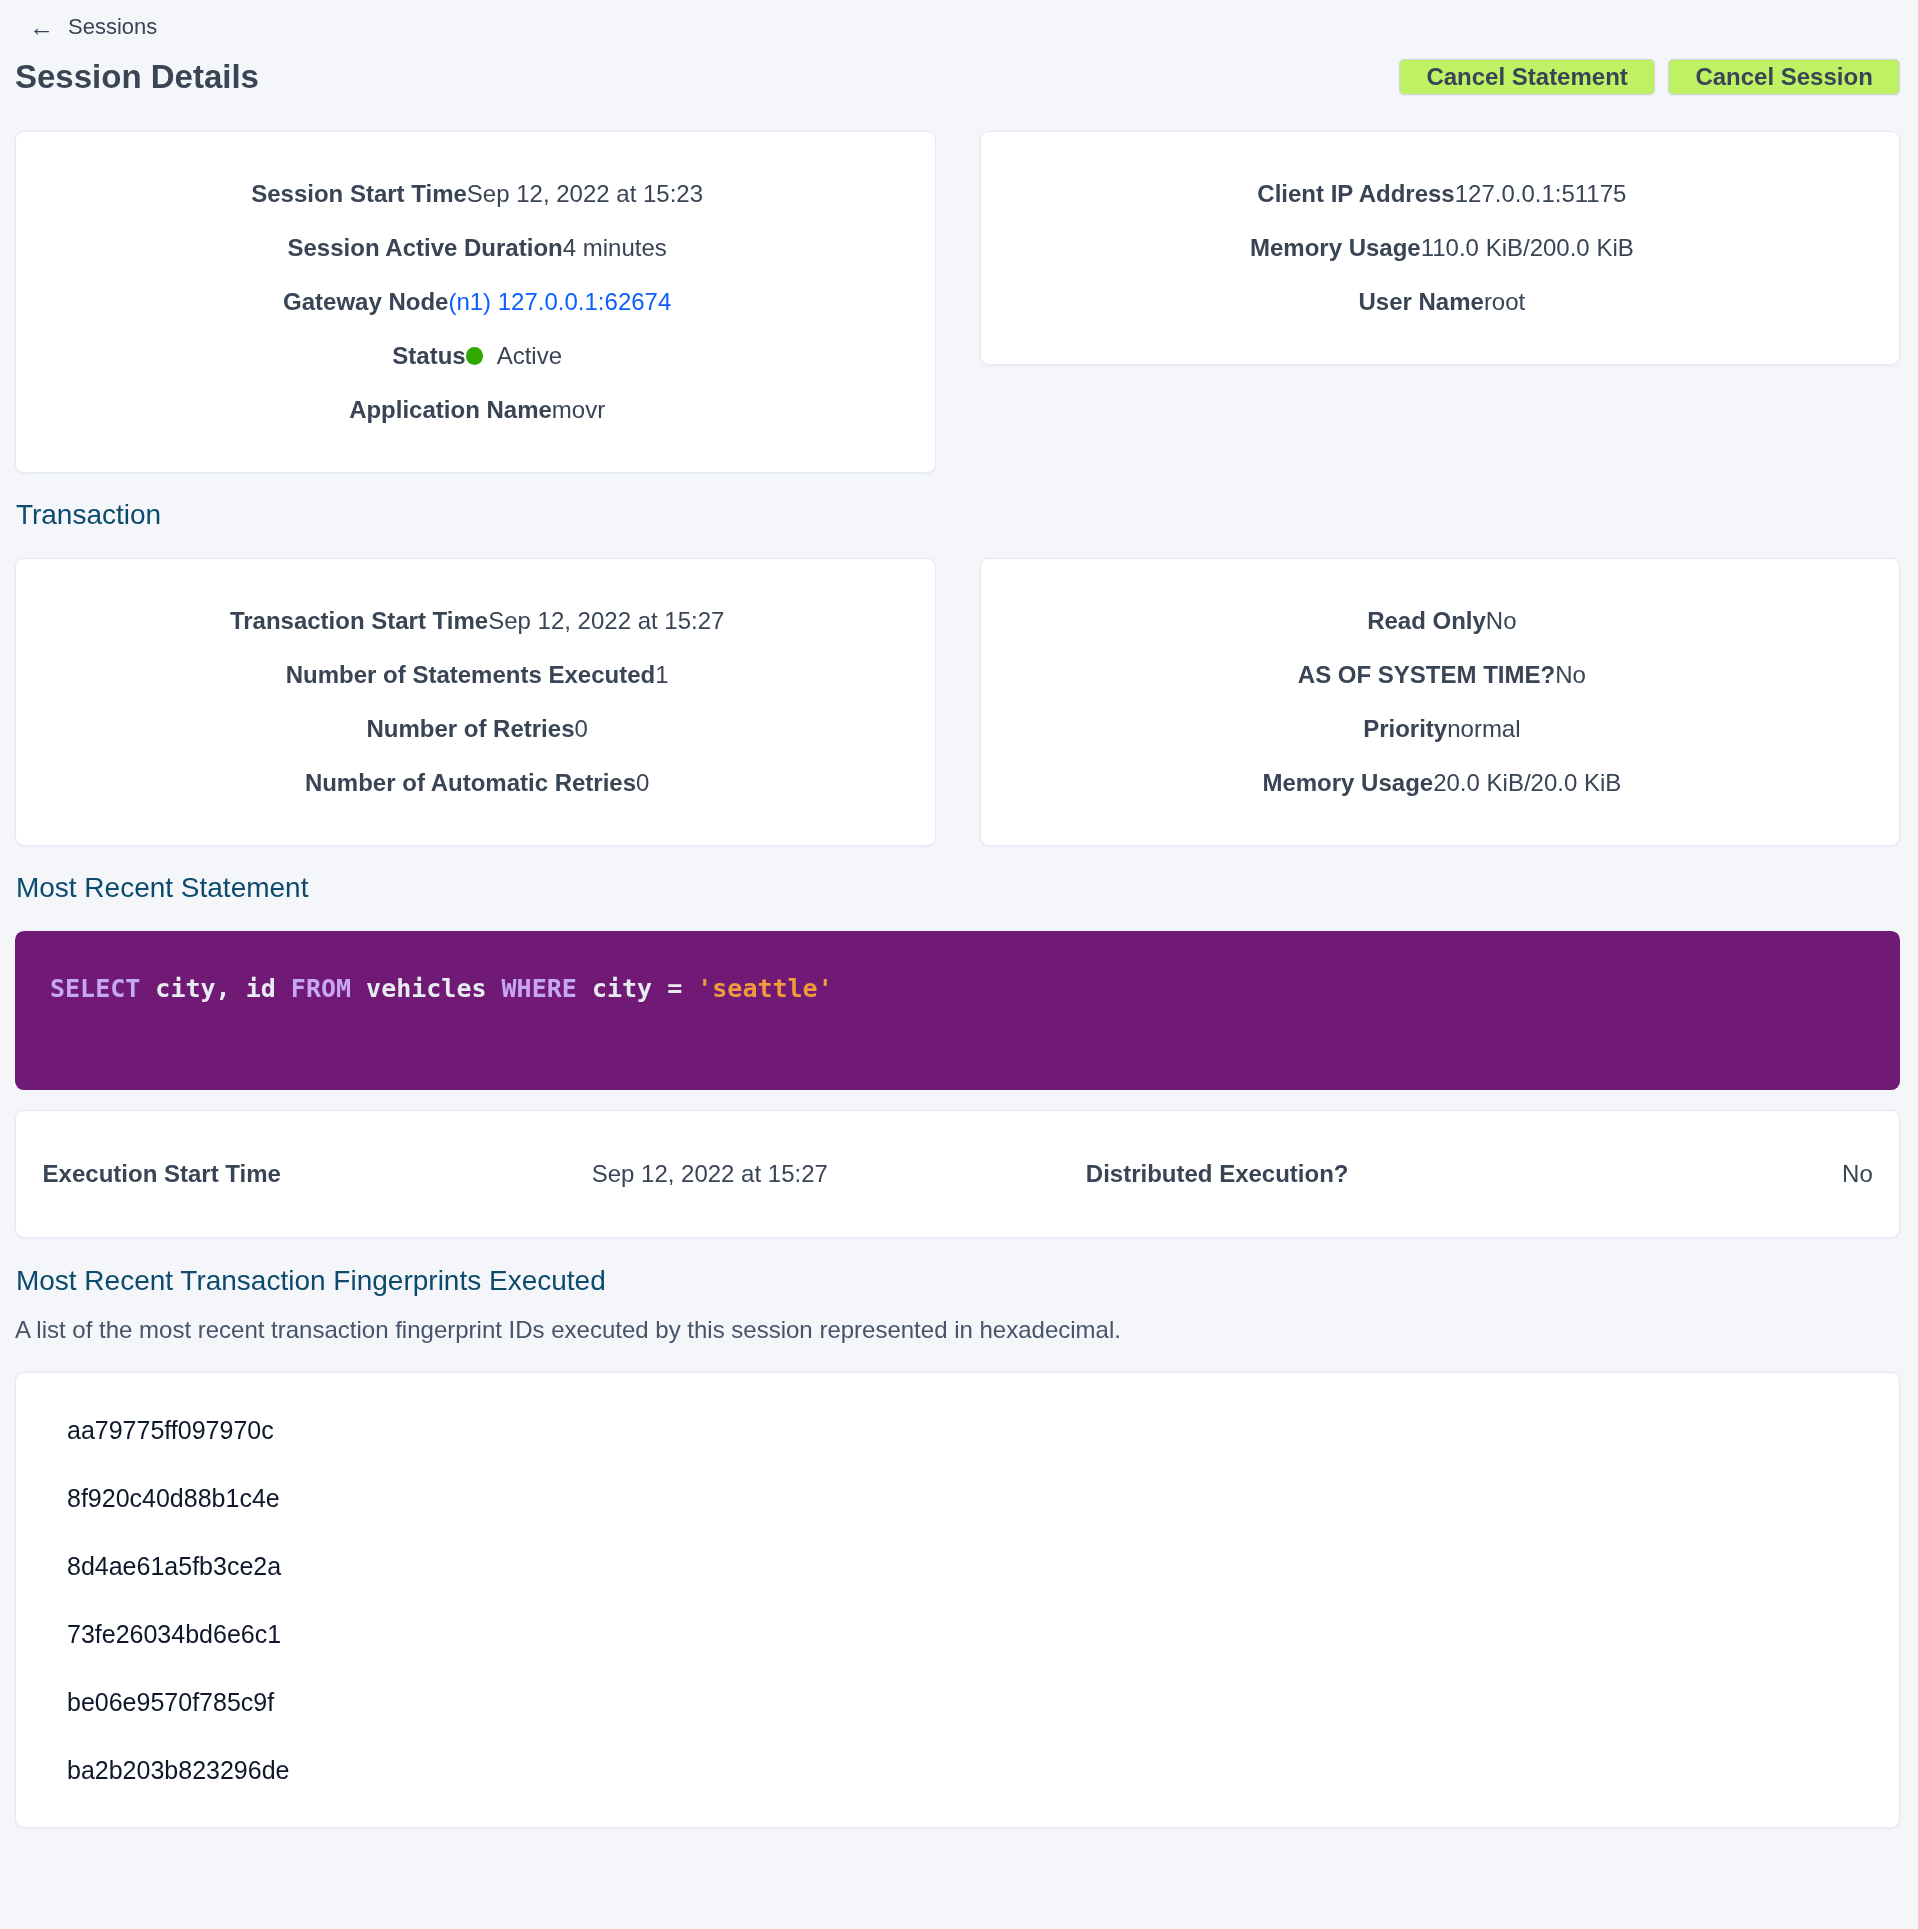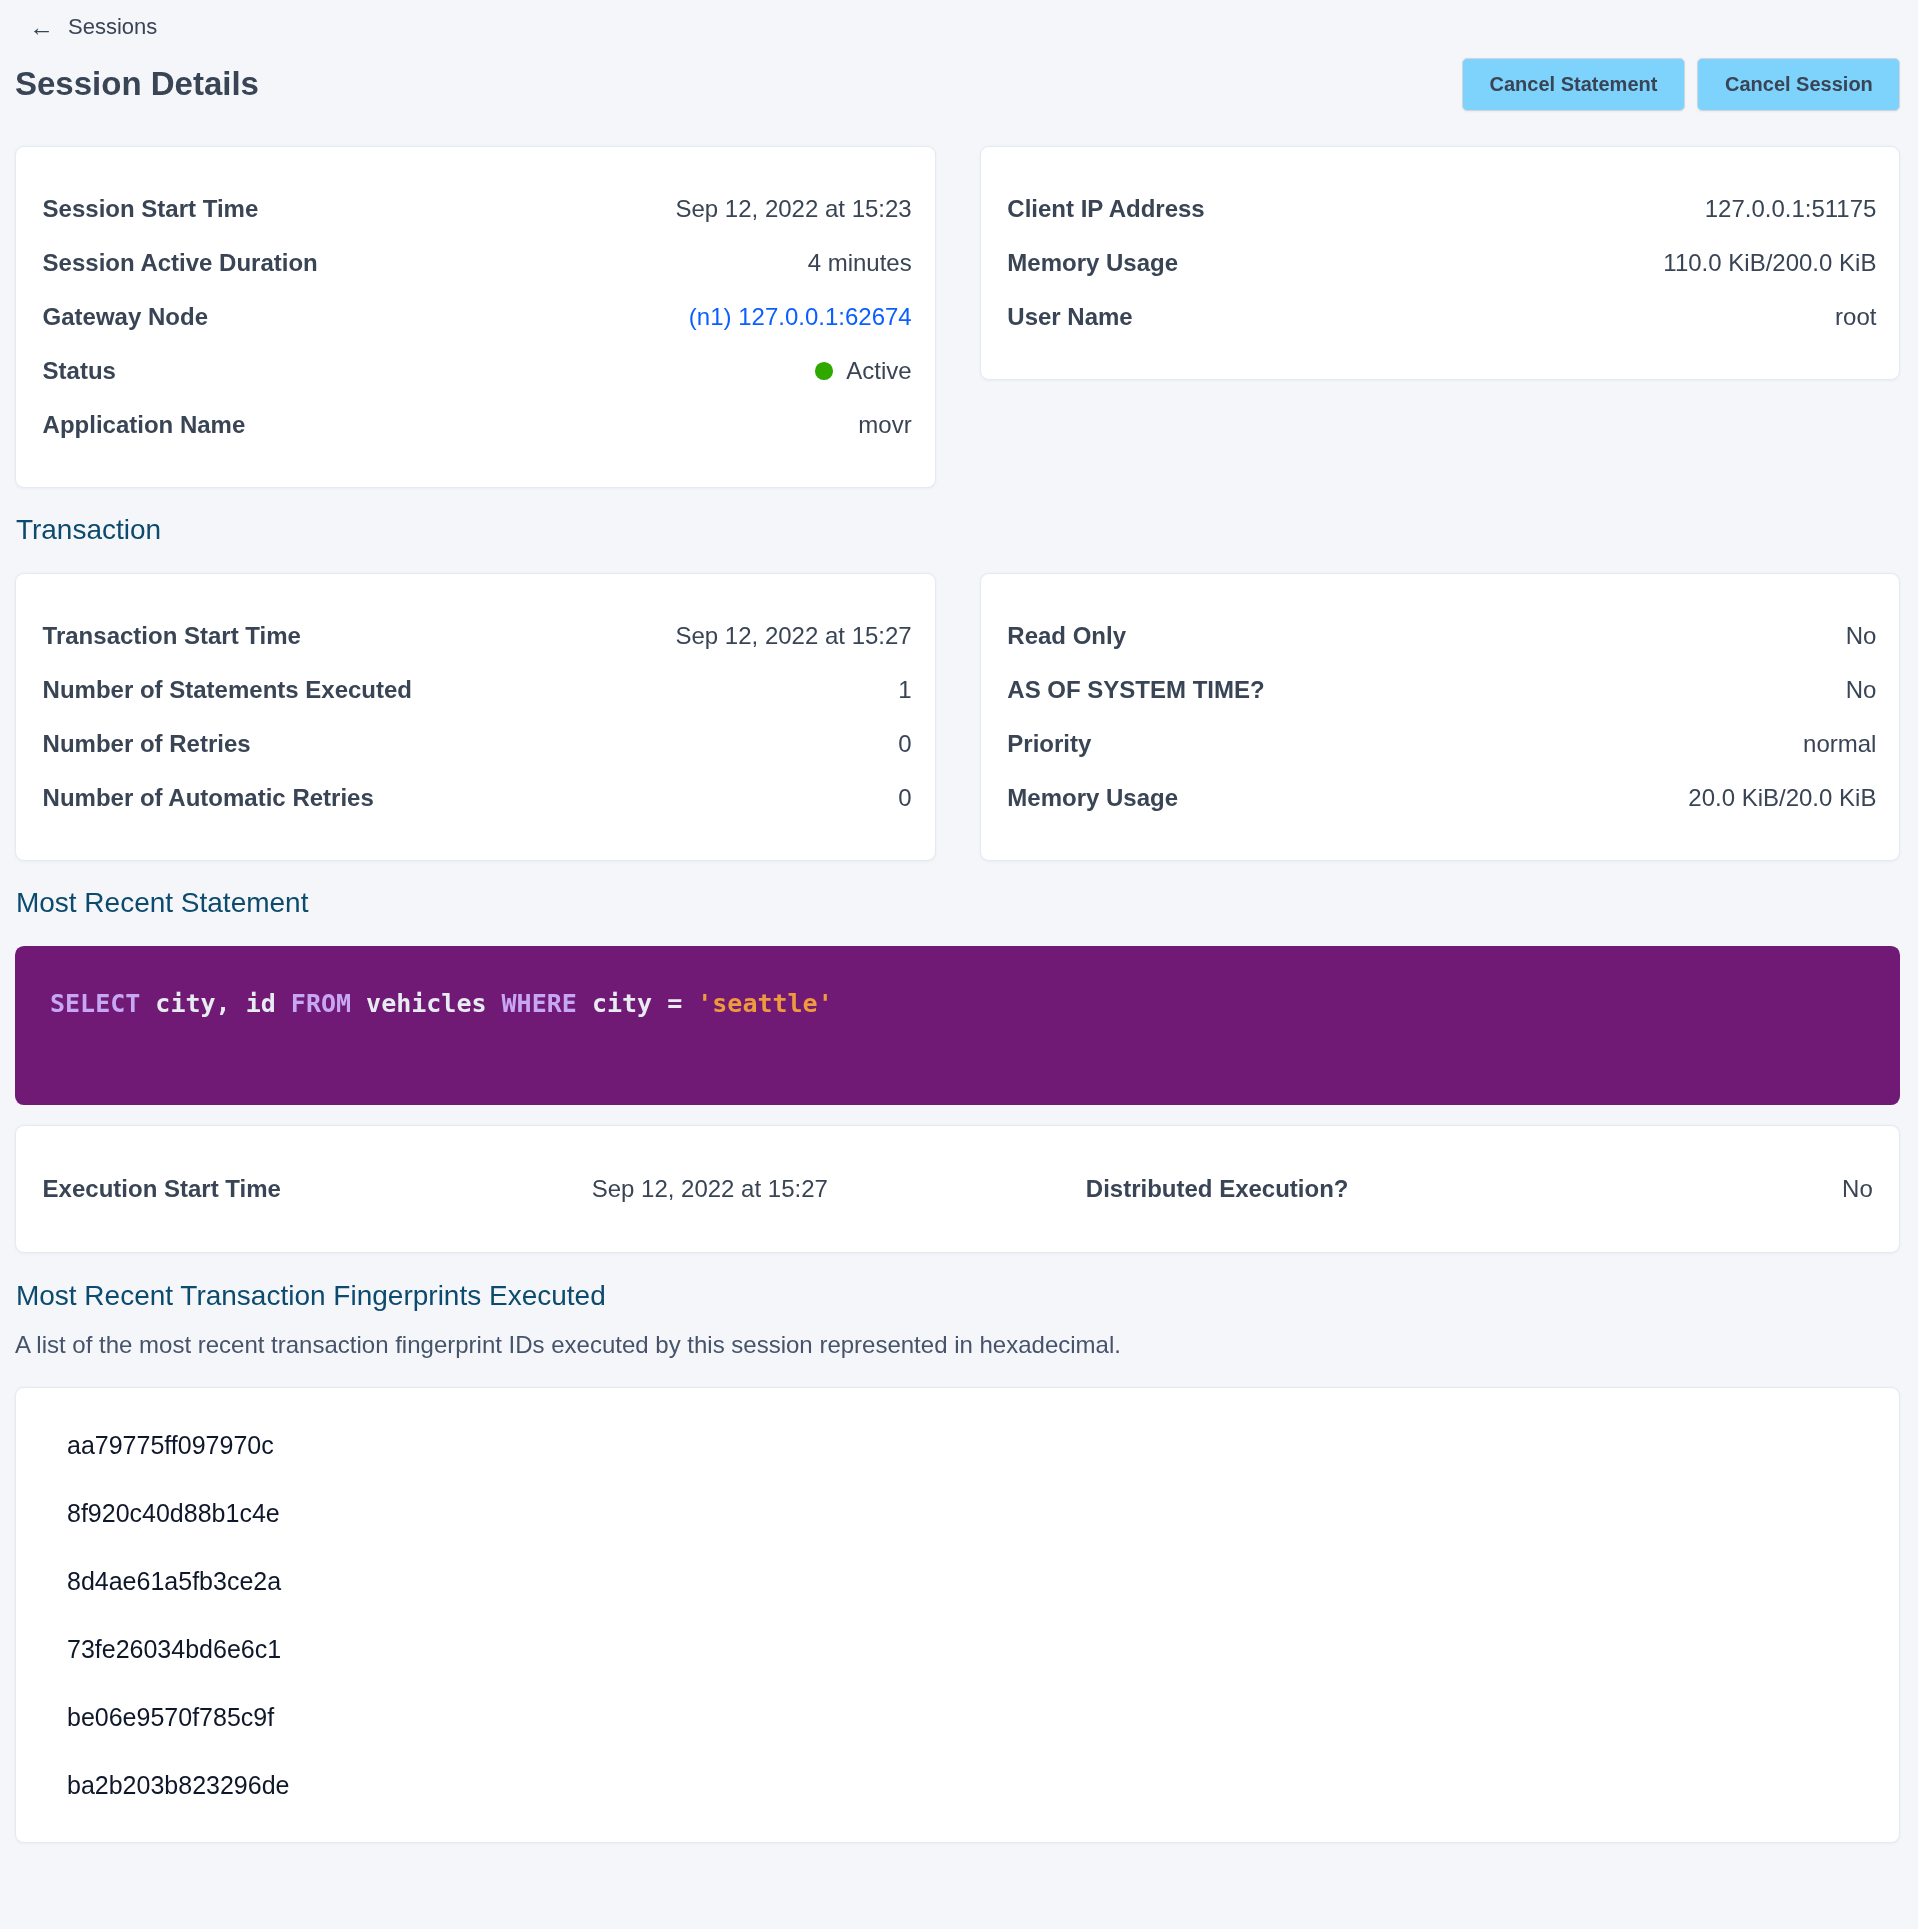--- a/index.html
+++ b/index.html
@@ -22,40 +22,40 @@
   .breadcrumb .arrow { font-size:25px; line-height:1; }
 
   
   .header-row {
     display:flex; justify-content:space-between; align-items:center;
     margin-top:17.7px; margin-bottom:35px;
   }
   .page-title { font-size:33px; font-weight:bold; color:#394455; letter-spacing:0; }
   .btn-group { display:flex; gap:12.4px; }
   .btn {
-    background:#7dd3fc;
+    background:#bef264;
     border:0.9px solid #cfd6e2;
     border-radius:5.3px;
-    height:53px; padding:0 26.6px;
-    font-size:20px; font-weight:bold; color:#394455;
+    height:36px; padding:0 26.6px;
+    font-size:24px; font-weight:bold; color:#394455;
     font-family:"Liberation Sans", sans-serif;
     box-shadow:0 0.9px 1.8px rgba(38,50,71,.06);
     cursor:pointer;
   }
 
   
   .two-col { display:grid; grid-template-columns:1fr 1fr; gap:44px; align-items:start; }
   .card {
     background:#ffffff;
     border:0.9px solid #e4e9f2;
     border-radius:8.9px;
     box-shadow:0 0.9px 2.7px rgba(38,50,71,.05);
   }
   .summary-card { padding:35px 23px 35px 26.6px; }
-  .row { display:flex; justify-content:space-between; align-items:center; height:54px; font-size:24px; }
+  .row { display:flex; justify-content:center; align-items:center; height:54px; font-size:24px; }
   .row .lbl { font-weight:bold; color:#394455; }
   .row .val { color:#394455; text-align:right; }
   .row .val.link { color:#0b5fff; cursor:pointer; }
   .status-val { display:flex; align-items:center; gap:13.3px; }
   .dot { width:17.7px; height:17.7px; border-radius:50%; background:#2fa900; display:inline-block; }
 
   .section-title { font-size:28px; font-weight:400; color:#0c4a6e; margin:26.6px 0 26.6px 0.9px; }
 
   
   .code-box {

